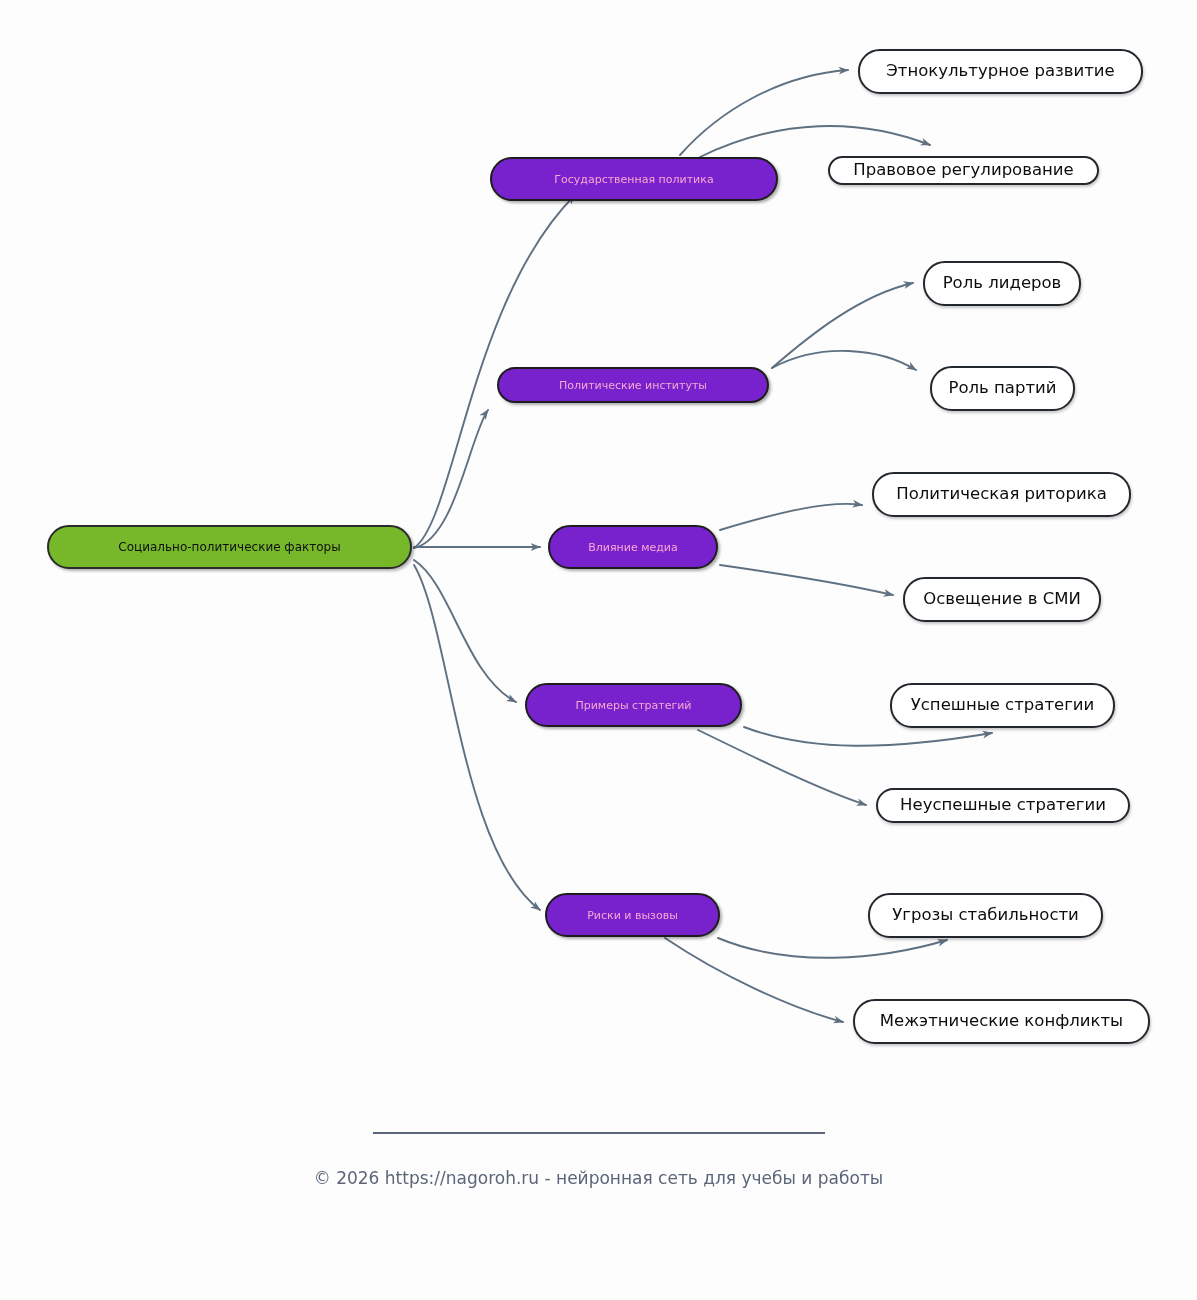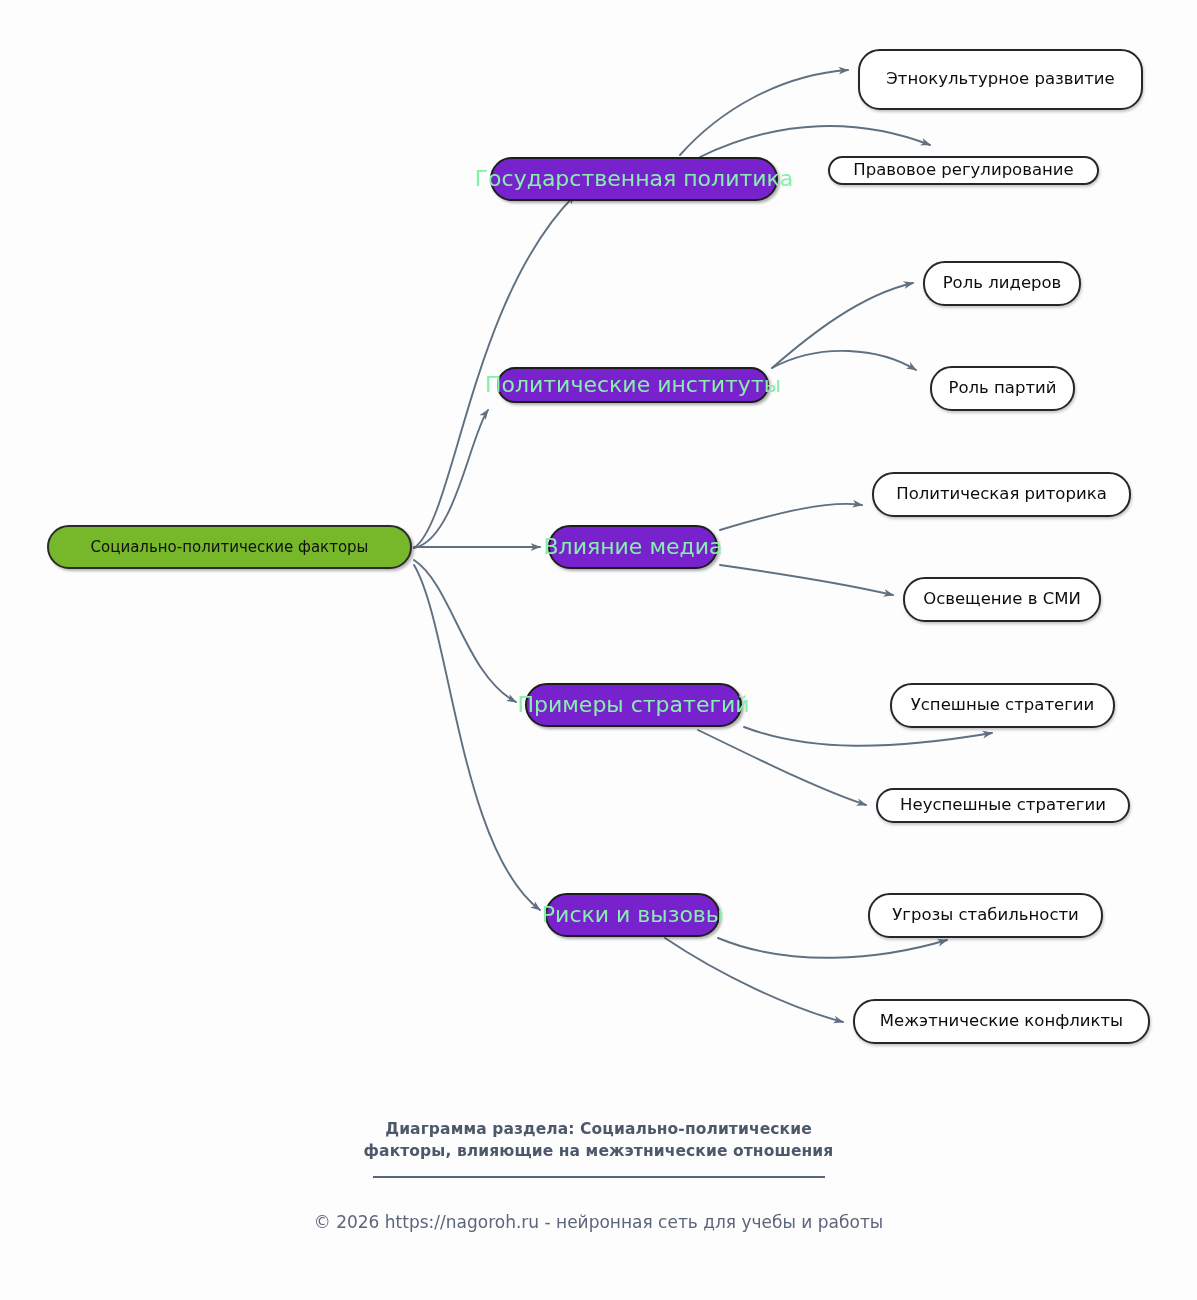--- a/index.html
+++ b/index.html
@@ -50,31 +50,31 @@
   .node-label {
     display: block;
     white-space: nowrap;
   }
 
   
   .node-root {
     background: #76b82a;
     border: 2px solid #2b2b2b;
     color: #101010;
-    font-size: 15px;
+    font-size: 12px;
     font-weight: 400;
     box-shadow: 2px 2px 3px rgba(0,0,0,0.30);
   }
 
   
   .node-branch {
     background: #7722cc;
     border: 2px solid #1d1d1d;
-    color: #86efac;
-    font-size: 22px;
+    color: #f9a8d4;
+    font-size: 11px;
     font-weight: 400;
     box-shadow: 2px 2px 3px rgba(0,0,0,0.32);
   }
 
   
   .node-leaf {
     background: #ffffff;
     border: 2px solid #23282e;
     color: #0d0d0d;
     font-size: 16.5px;
@@ -152,21 +152,21 @@
     </g>
   </svg>
 
   <div class="node node-root" style="left:47px; top:525px; width:365px; height:44px;">
     <span class="node-label">Социально-политические факторы</span>
   </div>
 
   <div class="node node-branch" style="left:490px; top:157px; width:288px; height:44px;">
     <span class="node-label">Государственная политика</span>
   </div>
-  <div class="node node-leaf" style="left:858px; top:49px; width:285px; height:61px;">
+  <div class="node node-leaf" style="left:858px; top:49px; width:285px; height:45px;">
     <span class="node-label">Этнокультурное развитие</span>
   </div>
   <div class="node node-leaf" style="left:828px; top:156px; width:271px; height:29px;">
     <span class="node-label">Правовое регулирование</span>
   </div>
 
   <div class="node node-branch" style="left:497px; top:367px; width:272px; height:36px;">
     <span class="node-label">Политические институты</span>
   </div>
   <div class="node node-leaf" style="left:923px; top:261px; width:158px; height:45px;">
@@ -200,21 +200,17 @@
     <span class="node-label">Риски и вызовы</span>
   </div>
   <div class="node node-leaf" style="left:868px; top:893px; width:235px; height:45px;">
     <span class="node-label">Угрозы стабильности</span>
   </div>
   <div class="node node-leaf" style="left:853px; top:999px; width:297px; height:45px;">
     <span class="node-label">Межэтнические конфликты</span>
   </div>
 
   <div id="footer-block">
-    <div id="diagram-caption">
-      <span id="caption-line-1">Диаграмма раздела: Социально-политические</span>
-      <span id="caption-line-2">факторы, влияющие на межэтнические отношения</span>
-    </div>
     <div id="footer-divider"></div>
     <div id="footer-copyright">© 2026 https://nagoroh.ru - нейронная сеть для учебы и работы</div>
   </div>
 
 </div>
 
 </body></html>

